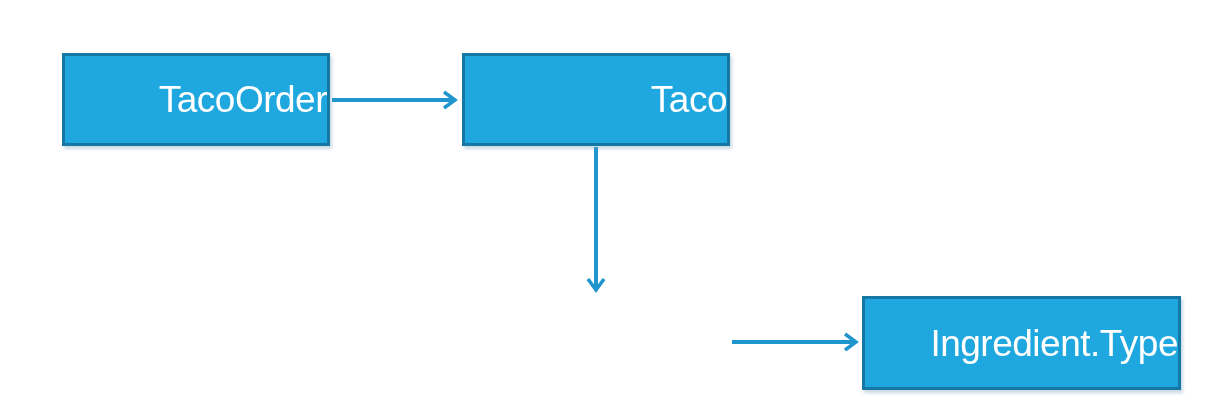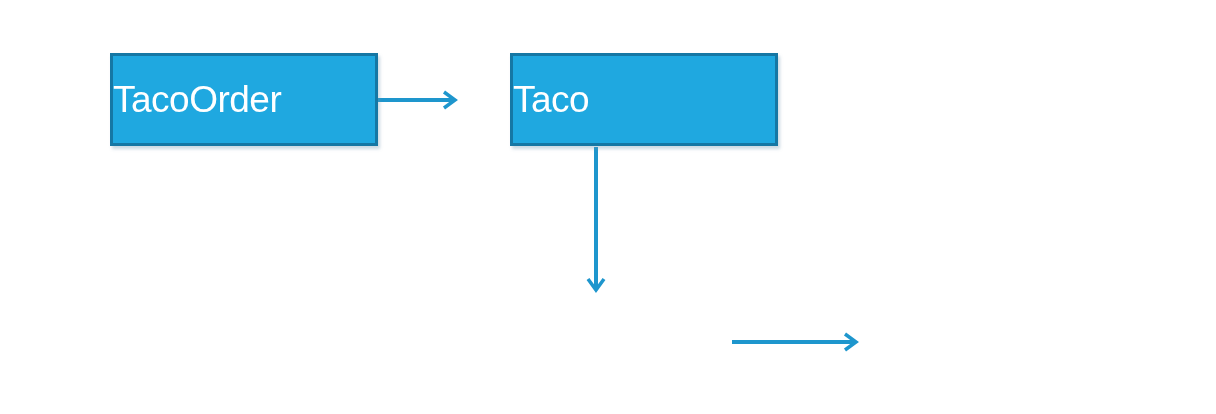--- a/index.html
+++ b/index.html
@@ -38,25 +38,24 @@
   .edges marker path {
     fill: none;
     stroke: var(--arrow);
     stroke-width: 3.5;
   }
   .node {
     position: absolute;
     box-sizing: border-box;
     display: flex;
     align-items: center;
-    justify-content: flex-start;
+    justify-content: flex-end;
     background: var(--node-fill);
     border: 3px solid var(--node-border);
     box-shadow: 2px 3px 3px rgba(110, 150, 175, 0.35);
-    margin-left: 48px;
   }
   .node .label {
     color: var(--text);
     font-size: 37px;
     line-height: 1;
     letter-spacing: -0.5px;
     white-space: nowrap;
   }
   .n-taco-order      { left: 62px;  top: 53px;  width: 268px; height: 93px; }
   .n-taco            { left: 462px; top: 53px;  width: 268px; height: 93px; }
@@ -81,14 +80,17 @@
 
   <div class="node n-taco-order">
     <span class="label">TacoOrder</span>
   </div>
 
   <div class="node n-taco">
     <span class="label">Taco</span>
   </div>
 
 
+  <div class="node n-ingredient-type">
+    <span class="label">Ingredient.Type</span>
+  </div>
 
 </div>
 
 </body></html>

